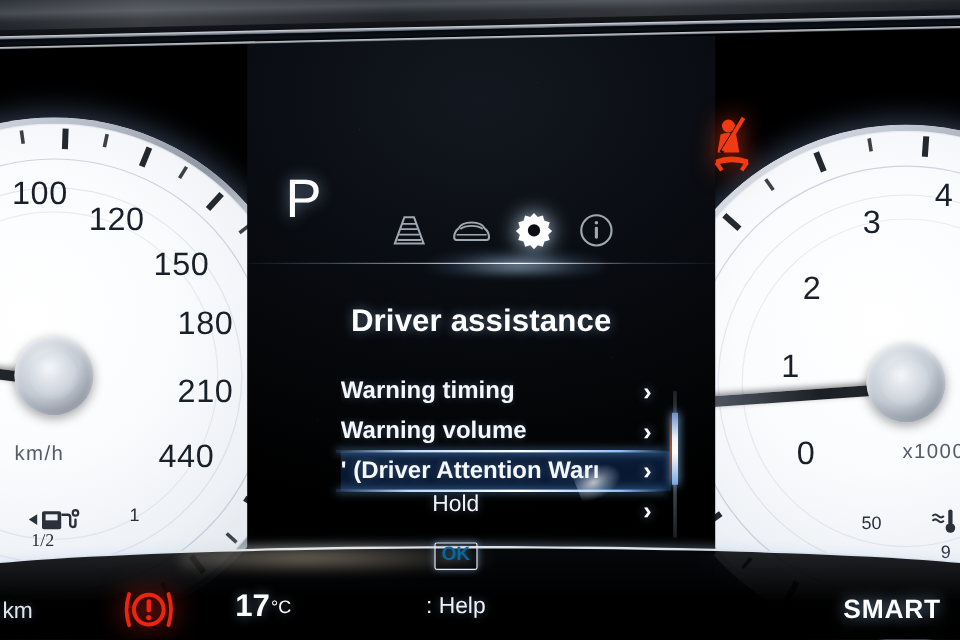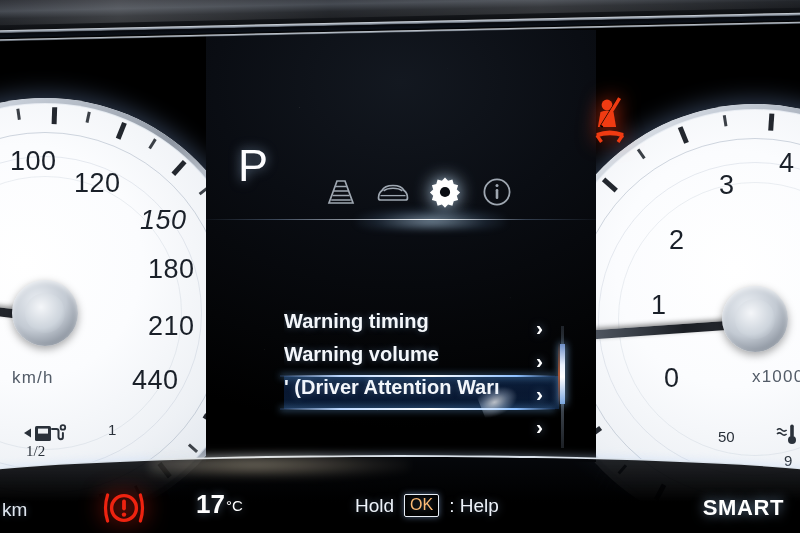--- a/index.html
+++ b/index.html
@@ -203,21 +203,21 @@
     color:#ffffff; font-size:26px; font-weight:700;
     letter-spacing:.1px;
     text-shadow:0 0 10px rgba(170,210,255,.45);
     z-index:5;
   }
 
   
   #menu { position:absolute; left:78px; top:280px; width:275px; z-index:5; }
   .menu-row {
     position:relative; height:33px;
-    display:flex; 
+    display:flex; align-items:center;
   }
   .menu-label {
     color:#f4f7fb; font-size:20px; font-weight:700;
     white-space:nowrap; overflow:hidden;
     text-shadow:0 0 7px rgba(150,195,250,.35);
   }
   .menu-chev {
     position:absolute; right:16px; top:50%; transform:translateY(-50%);
     color:#ffffff; font-size:21px; font-weight:700; line-height:1;
     text-shadow:0 0 8px rgba(160,200,255,.6);
@@ -277,25 +277,25 @@
   }
 
   
   #statusbar {
     position:absolute; left:0; right:0; bottom:0; height:72px;
     z-index:33;
   }
   #temp { position:absolute; left:196px; bottom:13px; color:#ffffff; font-size:26px; font-weight:700; text-shadow:0 0 9px rgba(170,210,255,.45); }
   #temp .unit { font-size:15px; font-weight:400; vertical-align:2px; margin-left:1px; }
 
-  #hint { position:absolute; left:355px; bottom:16px; display:flex; align-items:center; gap:10px; color:#eef3fa; font-size:19px; text-shadow:0 0 8px rgba(160,200,255,.4); }
+  #hint { position:absolute; left:355px; bottom:16px; display:flex; align-items:center; gap:20px; color:#eef3fa; font-size:19px; text-shadow:0 0 8px rgba(160,200,255,.4);flex-direction:column; }
   #hint .okbox {
     border:1.6px solid #e8eef7; border-radius:2px;
-    padding:0px 5px 1px; font-size:16px; font-weight:400; line-height:1.25;
-    box-shadow:0 0 6px rgba(160,200,255,.5); color:#fdba74;
+    padding:0px 5px 1px; font-size:16px; font-weight:700; line-height:1.25;
+    box-shadow:0 0 6px rgba(160,200,255,.5); color:#0369a1;
   }
 
   #smart {
     position:absolute; right:16px; bottom:12px;
     color:#ffffff; font-size:22px; font-weight:700; letter-spacing:.6px;
     text-shadow:0 0 12px rgba(170,210,255,.65);
     z-index:34;
   }
   #odo { position:absolute; left:2px; bottom:12px; color:#dfe6ef; font-size:19px; z-index:34; text-shadow:0 0 7px rgba(160,200,255,.3);}
 
@@ -347,21 +347,21 @@
         <div class="tick major" style="transform: rotate(72deg) translateX(189px);"></div>
         <div class="tick minor" style="transform: rotate(82deg) translateX(195px);"></div>
         <div class="tick major" style="transform: rotate(92deg) translateX(189px);"></div>
       </div>
     <div class="needle" id="spd-needle" style="width:176px; transform:rotate(187deg);"></div>
     <div class="hub"></div>
   </div>
 
   <div class="dial-num" style="left:10px;  top:146px;">100</div>
   <div class="dial-num" style="left:74px;  top:168px;">120</div>
-  <div class="dial-num" style="left:140px; top:205px;font-style:italic;">150</div>
+  <div class="dial-num" style="left:128px; top:205px;">150</div>
   <div class="dial-num" style="left:148px; top:254px;">180</div>
   <div class="dial-num" style="left:148px; top:311px;">210</div>
   <div class="dial-num" style="left:132px; top:365px;">440</div>
   <div class="dial-unit" style="left:12px; top:368px;">km/h</div>
 
   <div class="mini-icon" style="left:22px; top:423px;">
     <svg width="46" height="20" viewBox="0 0 46 20">
       <polygon points="2,10 9,5.5 9,14.5" fill="#2a313a"></polygon>
       <rect x="13" y="3" width="16" height="15" rx="1.6" fill="#2a313a"></rect>
       <rect x="16" y="5.6" width="10" height="5" fill="#eef1f5"></rect>
@@ -458,20 +458,21 @@
         <svg width="30" height="30" viewBox="0 0 30 30">
           <circle cx="15" cy="15" r="12.6" fill="none" stroke="#c9d3de" stroke-width="1.8"></circle>
           <circle cx="15" cy="8.6" r="1.5" fill="#c9d3de"></circle>
           <rect x="13.7" y="12" width="2.6" height="10" rx="1.2" fill="#c9d3de"></rect>
         </svg>
       </div>
     </div>
 
     <div id="tab-divider"></div>
 
+    <div id="screen-title">Driver assistance</div>
 
     <div id="menu">
       <div class="menu-row">
         <span class="menu-label">Warning timing</span>
         <span class="menu-chev">›</span>
       </div>
       <div class="menu-row">
         <span class="menu-label">Warning volume</span>
         <span class="menu-chev">›</span>
       </div>

